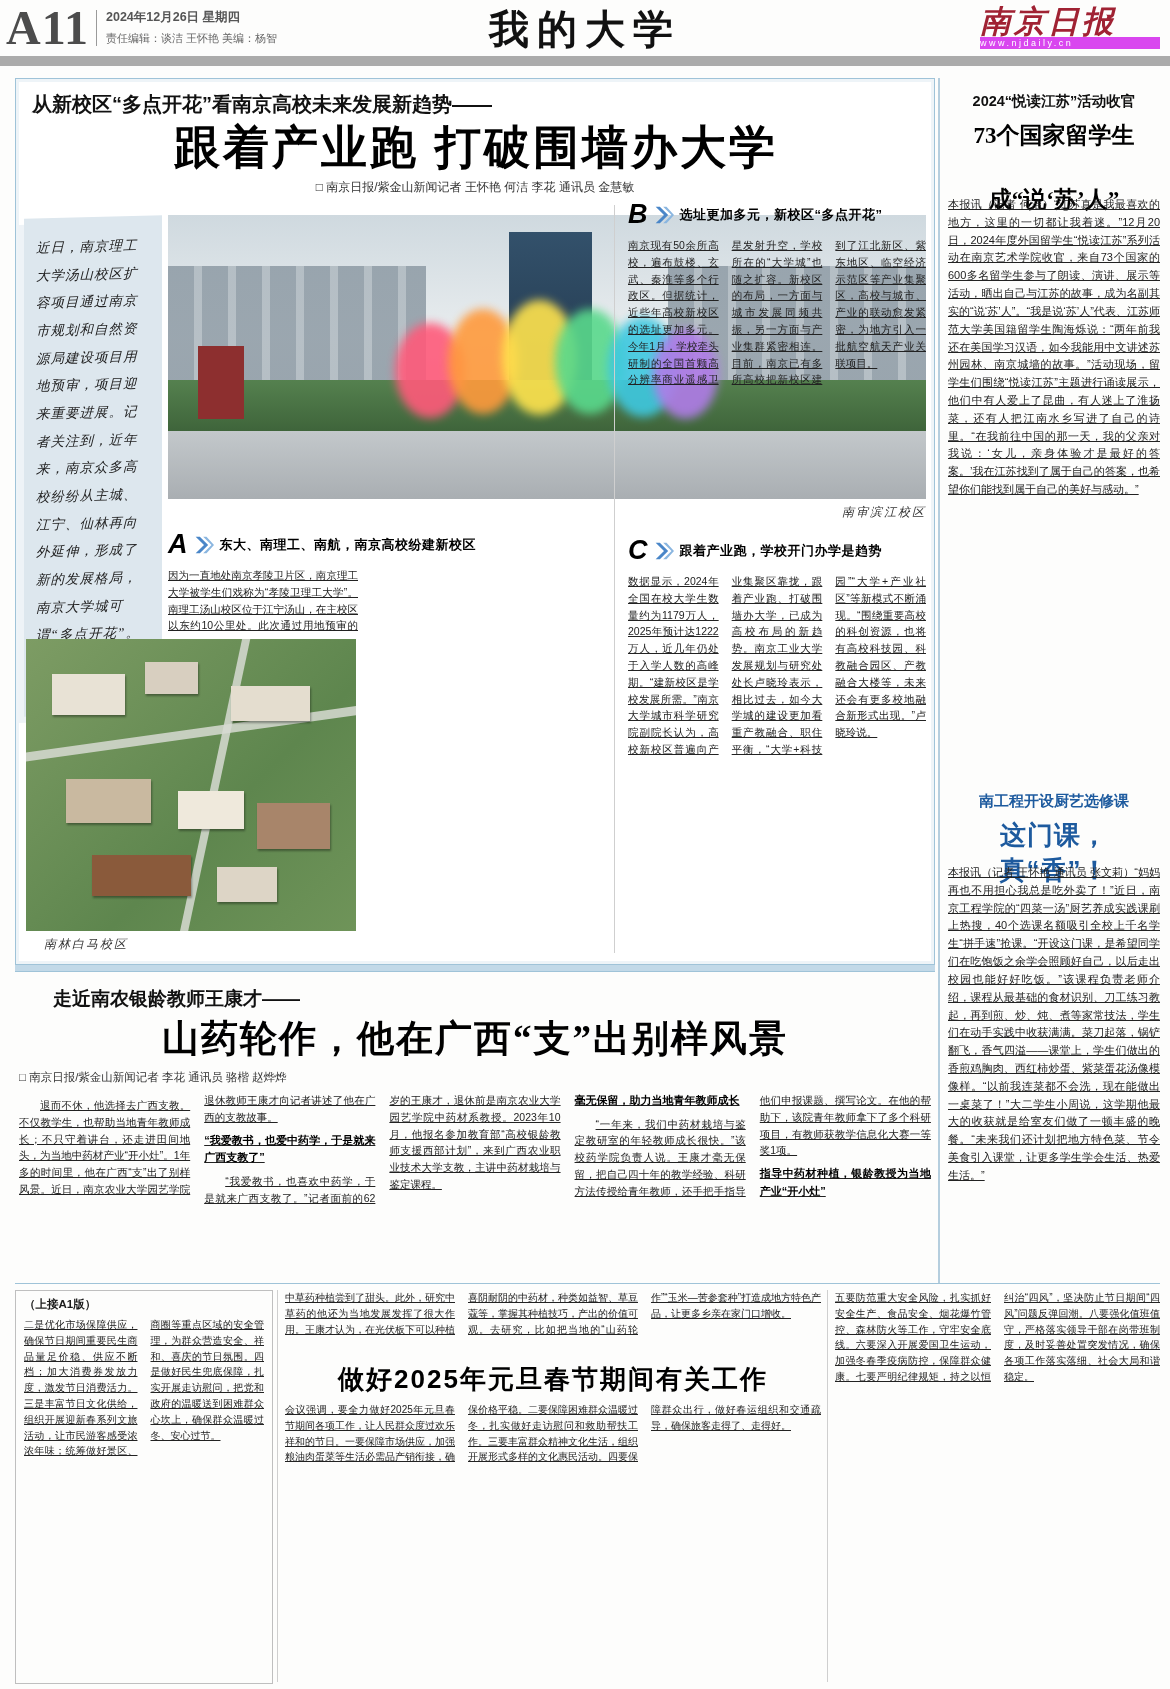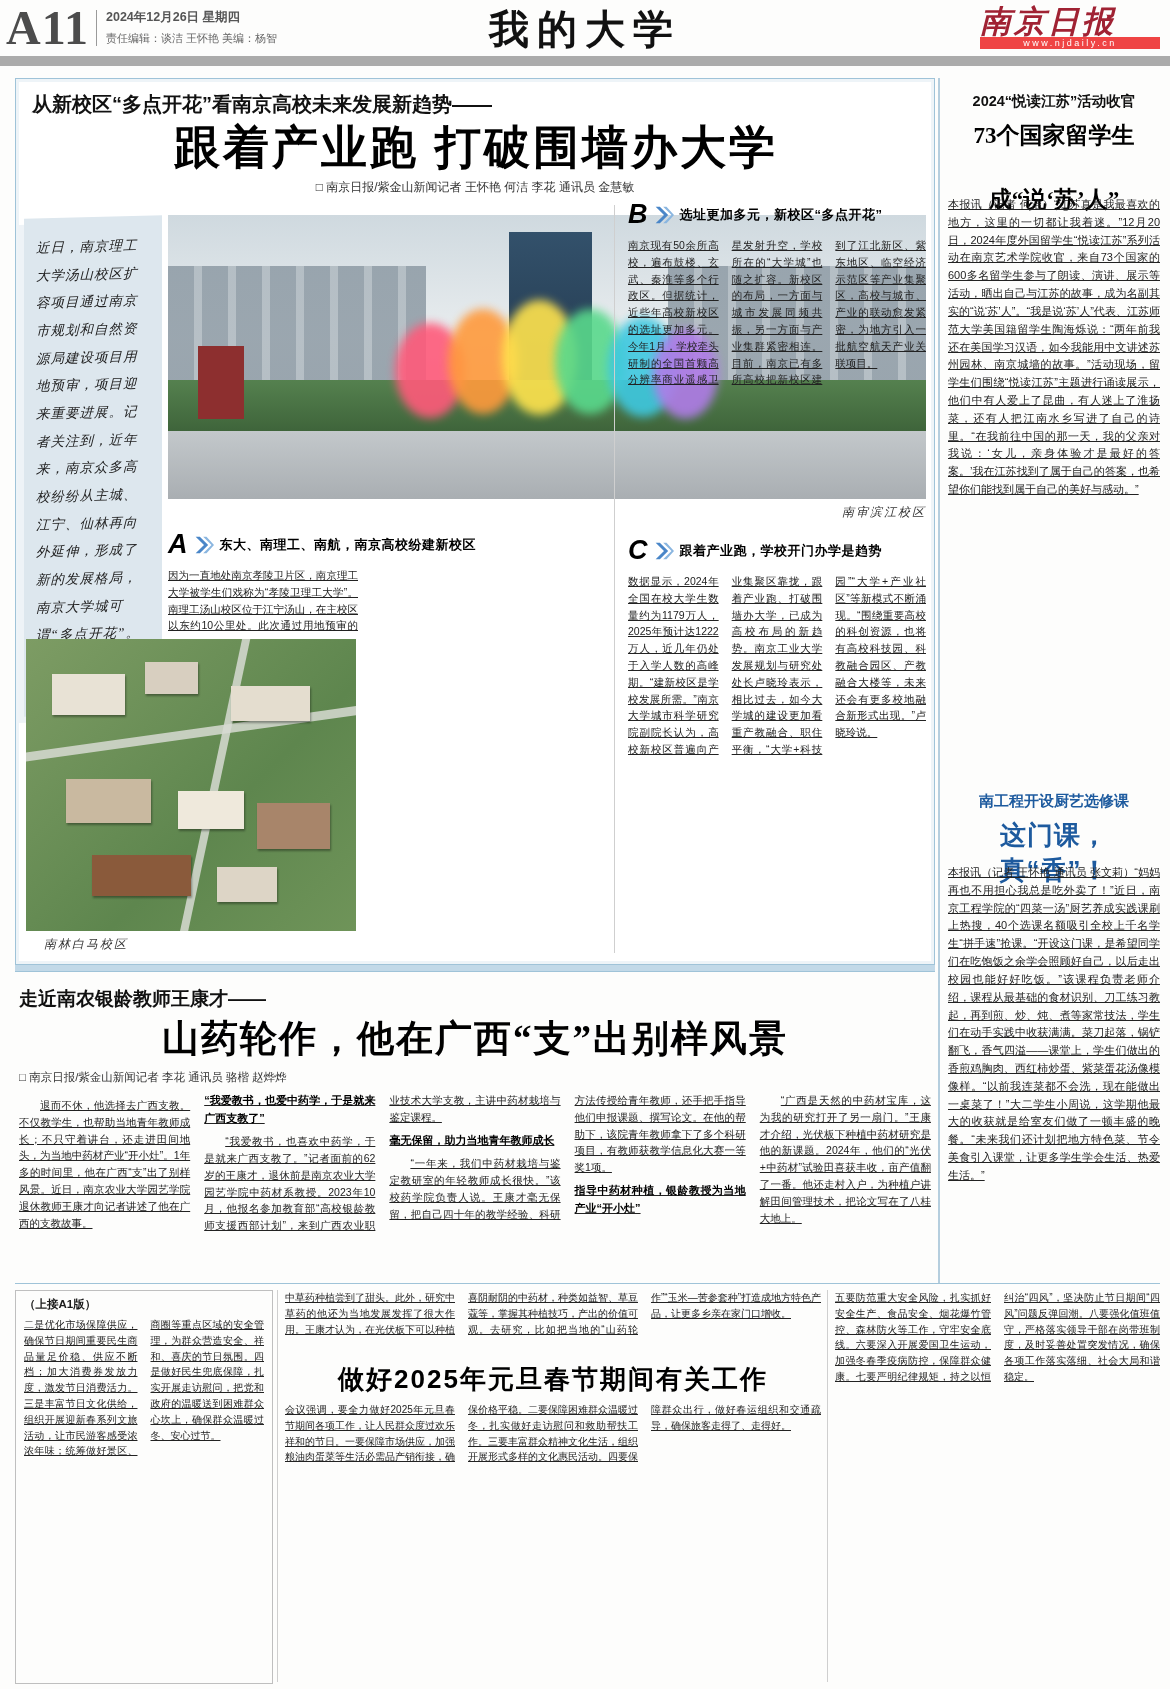--- a/index.html
+++ b/index.html
@@ -7,21 +7,21 @@
         font-family:"Liberation Sans","DejaVu Sans",sans-serif;color:#1a1a1a;}
   .abs{position:absolute;}
   .jt{text-align:justify;text-justify:inter-ideograph;text-decoration:underline;}
   
   .edition{font-family:"Liberation Serif",serif;font-weight:bold;font-size:48px;color:#4c4c4c;letter-spacing:1px;}
   .hd-vrule{width:1px;background:#9a9a9a;}
   .hd-date{font-size:12.5px;font-weight:bold;color:#555;}
   .hd-editors{font-size:11px;color:#666;}
   .hd-title{font-size:40px;font-weight:bold;color:#111;letter-spacing:8px;font-family:"Liberation Serif",serif;}
   .logo-name{font-family:"Liberation Serif",serif;font-style:italic;font-weight:bold;font-size:31px;color:#a02233;letter-spacing:3px;line-height:1;}
-  .logo-bar{background:#ef4444;color:#fff;font-size:9px;letter-spacing:2.5px;text-align:center;padding:1px 0;}
+  .logo-bar{background:#d946ef;color:#fff;font-size:9px;letter-spacing:2.5px;text-align:left;padding:1px 0;}
   .hd-band{background:#ababab;}
   
   #mainbox{left:15px;top:78px;width:918px;height:885px;border:1px solid #9fc3d8;box-shadow:0 0 0 3px #eef4f8 inset;background:#fff;}
   .m-kicker{font-size:20px;font-weight:bold;color:#111;}
   .m-headline{font-size:46px;font-weight:bold;letter-spacing:3px;color:#000;text-align:center;}
   .m-byline{font-size:12px;color:#333;text-align:center;}
   .intro-panel{background:#dde7ee;transform:skewY(-1.5deg);box-shadow:-6px 6px 0 #eef3f7;}
   .intro-text{font-family:"Liberation Serif",serif;font-style:italic;font-size:13.5px;line-height:2.05;letter-spacing:1px;color:#222;padding:16px 12px;}
   .photo-frame{overflow:hidden;background:#ccd6dc;}
   .cap{font-family:"Liberation Serif",serif;font-style:italic;font-size:12px;color:#333;letter-spacing:2px;}
@@ -47,21 +47,21 @@
   .p2-road{position:absolute;background:rgba(215,218,210,.85);}
   
   .sb-rule{width:2px;background:#b5cede;}
   .sb-kicker{font-size:14.5px;font-weight:bold;text-align:center;color:#111;}
   .sb-headline{font-size:23px;font-weight:bold;text-align:center;line-height:1.4;color:#000;font-family:"Liberation Serif",serif;}
   .sb-body{font-size:11px;line-height:1.62;color:#222;overflow:hidden;}
   .blue{color:#1d5a9e;}
   .sb2-headline{font-size:26px;font-weight:bold;text-align:center;color:#1d5a9e;letter-spacing:1px;}
   
   .mid-band{background:#c2d9e8;border-bottom:1px solid #9fc3d8;}
-  .mid-kicker{font-size:19px;font-weight:bold;color:#111;}
+  .mid-kicker{font-size:19px;font-weight:bold;color:#111;margin-left:34px;}
   .mid-headline{font-family:"Liberation Serif",serif;font-size:37px;font-weight:bold;letter-spacing:2px;text-align:center;color:#000;}
   .mid-byline{font-size:11.5px;color:#333;}
   .subhead{font-weight:bold;font-size:11px;margin:6px 0;color:#000;}
   .bodytxt p{margin:5px 0 6px 0;text-indent:2em;}
   
   .bx{border:1px solid #bfbfbf;}
   .cont-label{font-weight:bold;font-size:11.5px;}
   .smalltxt{font-size:10px;line-height:1.58;color:#222;overflow:hidden;}
   .gz-headline{font-size:26px;font-weight:bold;text-align:center;letter-spacing:2px;color:#000;}
 </style>
@@ -178,21 +178,20 @@
     <div class="abs mid-kicker" style="left:4px;top:14px;">走近南农银龄教师王康才——</div>
     <div class="abs mid-headline" style="left:0;top:42px;width:920px;">山药轮作，他在广西“支”出别样风景</div>
     <div class="abs mid-byline" style="left:4px;top:98px;">□ 南京日报/紫金山新闻记者 李花 通讯员 骆楷 赵烨烨</div>
     <div class="abs bodytxt jt cols5" style="left:4px;top:120px;width:912px;height:186px;">
       <p>退而不休，他选择去广西支教。不仅教学生，也帮助当地青年教师成长；不只守着讲台，还走进田间地头，为当地中药材产业“开小灶”。1年多的时间里，他在广西“支”出了别样风景。近日，南京农业大学园艺学院退休教师王康才向记者讲述了他在广西的支教故事。</p>
       <div class="subhead">“我爱教书，也爱中药学，于是就来广西支教了”</div>
       <p>“我爱教书，也喜欢中药学，于是就来广西支教了。”记者面前的62岁的王康才，退休前是南京农业大学园艺学院中药材系教授。2023年10月，他报名参加教育部“高校银龄教师支援西部计划”，来到广西农业职业技术大学支教，主讲中药材栽培与鉴定课程。</p>
       <div class="subhead">毫无保留，助力当地青年教师成长</div>
       <p>“一年来，我们中药材栽培与鉴定教研室的年轻教师成长很快。”该校药学院负责人说。王康才毫无保留，把自己四十年的教学经验、科研方法传授给青年教师，还手把手指导他们申报课题、撰写论文。在他的帮助下，该院青年教师拿下了多个科研项目，有教师获教学信息化大赛一等奖1项。</p>
       <div class="subhead">指导中药材种植，银龄教授为当地产业“开小灶”</div>
-      <p>“广西是天然的中药材宝库，这为我的研究打开了另一扇门。”王康才介绍，光伏板下种植中药材研究是他的新课题。2024年，他们的“光伏+中药材”试验田喜获丰收，亩产值翻了一番。他还走村入户，为种植户讲解田间管理技术，把论文写在了八桂大地上。</p>
     </div>
   </div>
 
   <div class="abs" style="left:15px;top:1283px;width:1145px;height:1px;background:#9fc3d8;"></div>
 
   <div class="abs bx" style="left:15px;top:1290px;width:256px;height:392px;">
     <div class="abs cont-label" style="left:8px;top:6px;">（上接A1版）</div>
     <div class="abs smalltxt jt cols2" style="left:8px;top:26px;width:240px;height:358px;">二是优化市场保障供应，确保节日期间重要民生商品量足价稳、供应不断档；加大消费券发放力度，激发节日消费活力。三是丰富节日文化供给，组织开展迎新春系列文旅活动，让市民游客感受浓浓年味；统筹做好景区、商圈等重点区域的安全管理，为群众营造安全、祥和、喜庆的节日氛围。四是做好民生兜底保障，扎实开展走访慰问，把党和政府的温暖送到困难群众心坎上，确保群众温暖过冬、安心过节。</div>
   </div>
   <div class="abs vrule" style="left:277px;top:1290px;height:392px;"></div>

